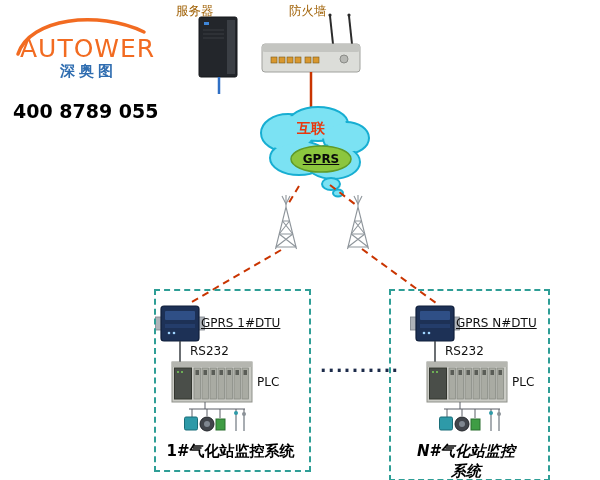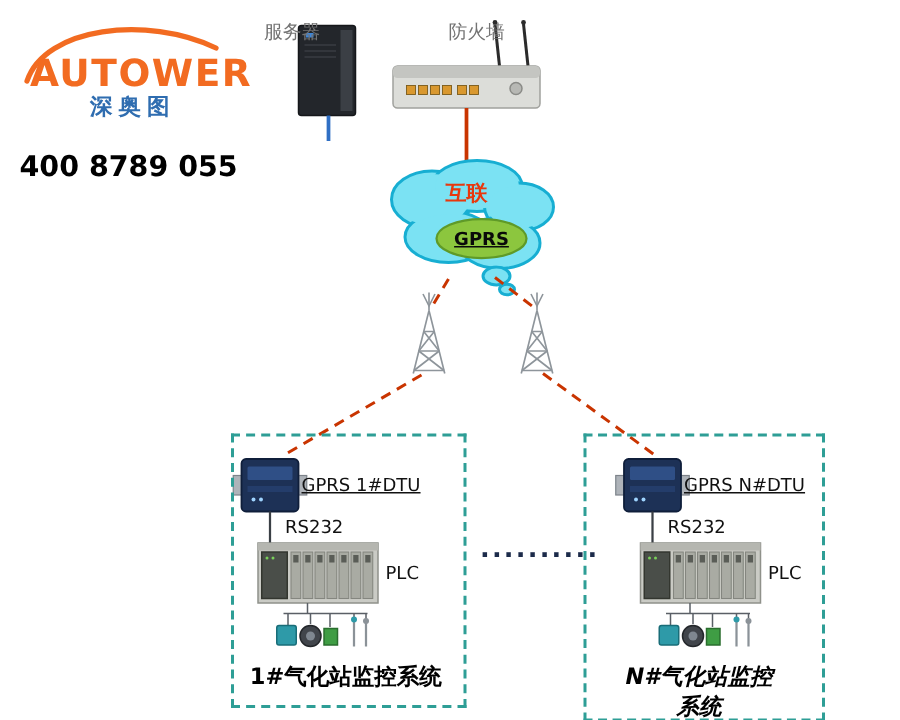--- a/index.html
+++ b/index.html
@@ -3,27 +3,27 @@
 <meta charset="utf-8">
 <style>
   html,body{margin:0;padding:0;background:#ffffff;}
   .canvas{
     position:relative;width:600px;height:480px;background:#ffffff;overflow:hidden;
     font-family:"DejaVu Sans","Liberation Sans",sans-serif;color:#111;
   }
   .abs{position:absolute;}
   
   .logo{left:12px;top:12px;width:150px;height:70px;}
-  .brand{left:8px;top:22px;font-size:25px;font-weight:bold;color:#f26b21;letter-spacing:1px;white-space:nowrap;}
+  .brand{left:8px;top:22px;font-size:25px;font-weight:normal;color:#f26b21;letter-spacing:1px;white-space:nowrap;}
   .subtitle{left:48px;top:50px;font-size:15px;font-weight:bold;color:#2f6db0;letter-spacing:4px;white-space:nowrap;}
   .phone{left:13px;top:100px;font-size:19px;font-weight:600;color:#000;white-space:nowrap;}
   
-  .devlabel{font-size:12.5px;color:#737373;white-space:nowrap;margin-top:10px;}
+  .devlabel{font-size:12.5px;color:#a16207;white-space:nowrap;}
   .lbl-server{left:176px;top:3px;}
-  .lbl-firewall{left:299px;top:3px;}
+  .lbl-firewall{left:289px;top:3px;}
   
   .cloud-label{left:288px;top:120px;width:46px;text-align:center;font-size:14px;font-weight:bold;color:#e8380d;}
   .gprs-label{left:297px;top:152px;width:48px;text-align:center;font-size:12px;font-weight:bold;color:#0a0a0a;text-decoration:underline;}
   
   .stbox{border:2px dashed #2e9e96;background:transparent;}
   .stbox.left{left:154px;top:289px;width:153px;height:179px;}
   .stbox.right{left:389px;top:289px;width:157px;height:188px;}
   .dtu-label{font-size:12px;color:#111;white-space:nowrap;text-decoration:underline;}
   .dtu-label.left{left:201px;top:316px;}
   .dtu-label.right{left:456px;top:316px;}

